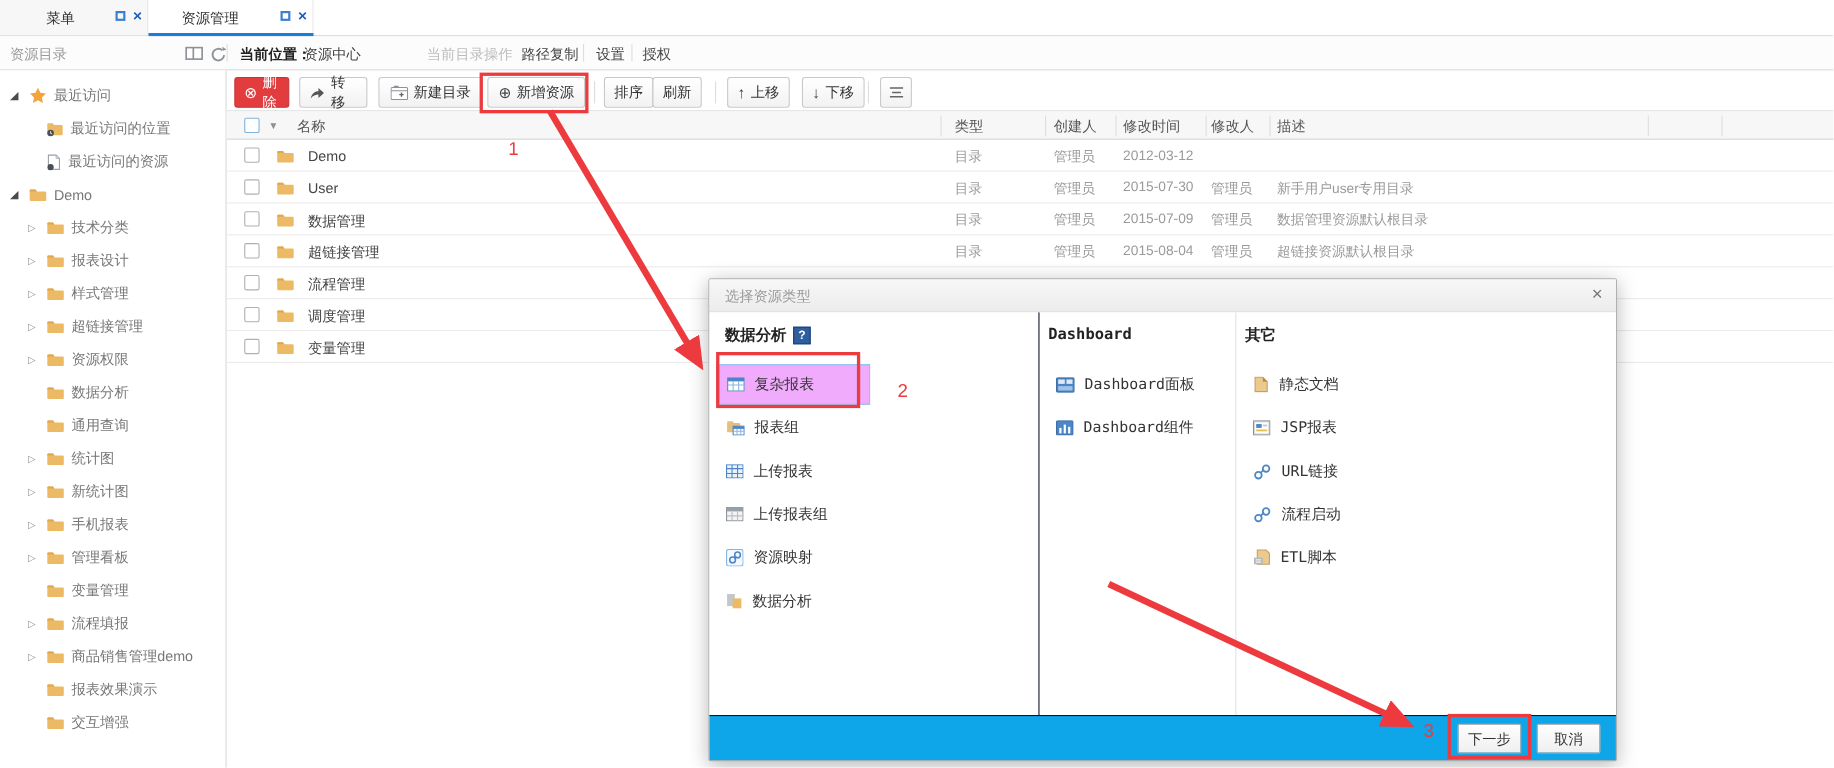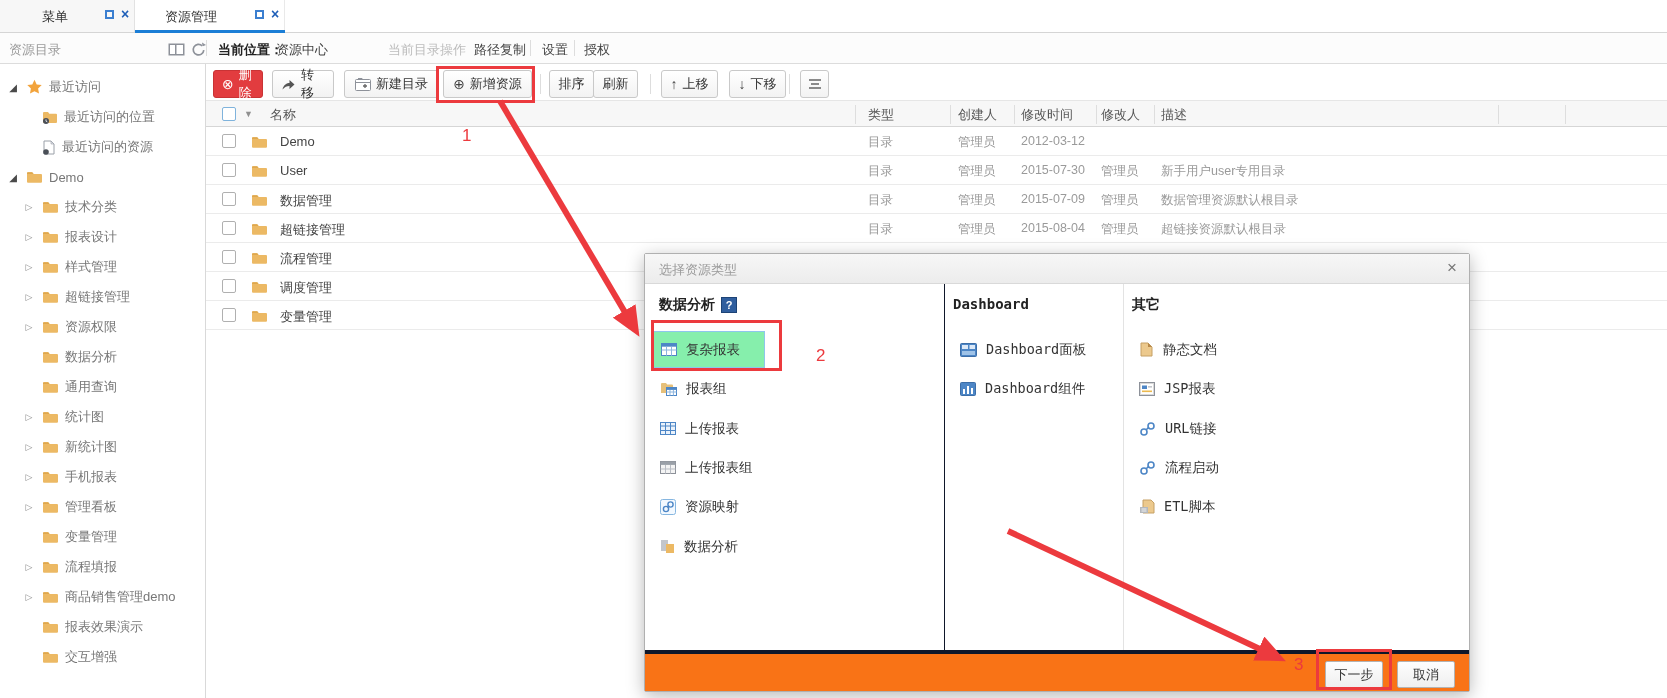--- a/index.html
+++ b/index.html
@@ -94,23 +94,23 @@
   .dcol{position:absolute;top:0;bottom:0;}
   .dcol0{left:0;width:299px;}
   .dcol1{left:299px;width:179px;border-left:1px solid #0f172a;}
   .dcol2{left:478px;width:348px;border-left:1px solid #e3e3e3;}
   .dcol-h{position:absolute;top:12px;left:14px;font-size:14px;color:#222;display:flex;align-items:center;gap:6px;}
   .dcol1 .dcol-h,.dcol2 .dcol-h{left:8px;}
   .dcol-h b{font-weight:bold;}
   .help{display:inline-block;width:16px;height:16px;background:#2f5e9e;border:1px solid #1d4376;color:#fff;
         font-size:11px;font-weight:bold;text-align:center;line-height:15px;}
   .ditem{position:absolute;left:6px;height:37px;display:flex;align-items:center;gap:9px;padding:0 9px;font-size:13.5px;color:#333;white-space:nowrap;}
-  .ditem.sel{background:#86efac;border:1px solid #8ec6ec;width:114px;}
+  .ditem.sel{background:#f0abfc;border:1px solid #8ec6ec;width:140px;}
   .latin-mono{font-family:"DejaVu Sans Mono","Liberation Mono",monospace;}
-  .dfoot{position:absolute;left:0;right:0;bottom:0;height:41px;background:#f97316;border-top:4px solid #0f172a;}
+  .dfoot{position:absolute;left:0;right:0;bottom:0;height:41px;background:#0ea5e9;border-top:1px solid #0f172a;}
   .dbtn{position:absolute;top:7px;height:27px;min-width:58px;border:1px solid #b3b3b3;border-radius:2px;
         background:linear-gradient(#fefefe,#efefef);font-size:13px;color:#333;
         font-family:"Liberation Sans","DejaVu Sans",sans-serif;}
   #btn-next{right:86px;} #btn-cancel{right:14px;}
 
   
   .anno-box{position:absolute;border:3px solid #ec3a3e;z-index:60;pointer-events:none;}
   #anno-box1{left:436px;top:66px;width:99px;height:37px;}
   #anno-box2{left:651px;top:320px;width:131px;height:51px;}
   #anno-box3{left:1316px;top:649px;width:76px;height:41px;}

